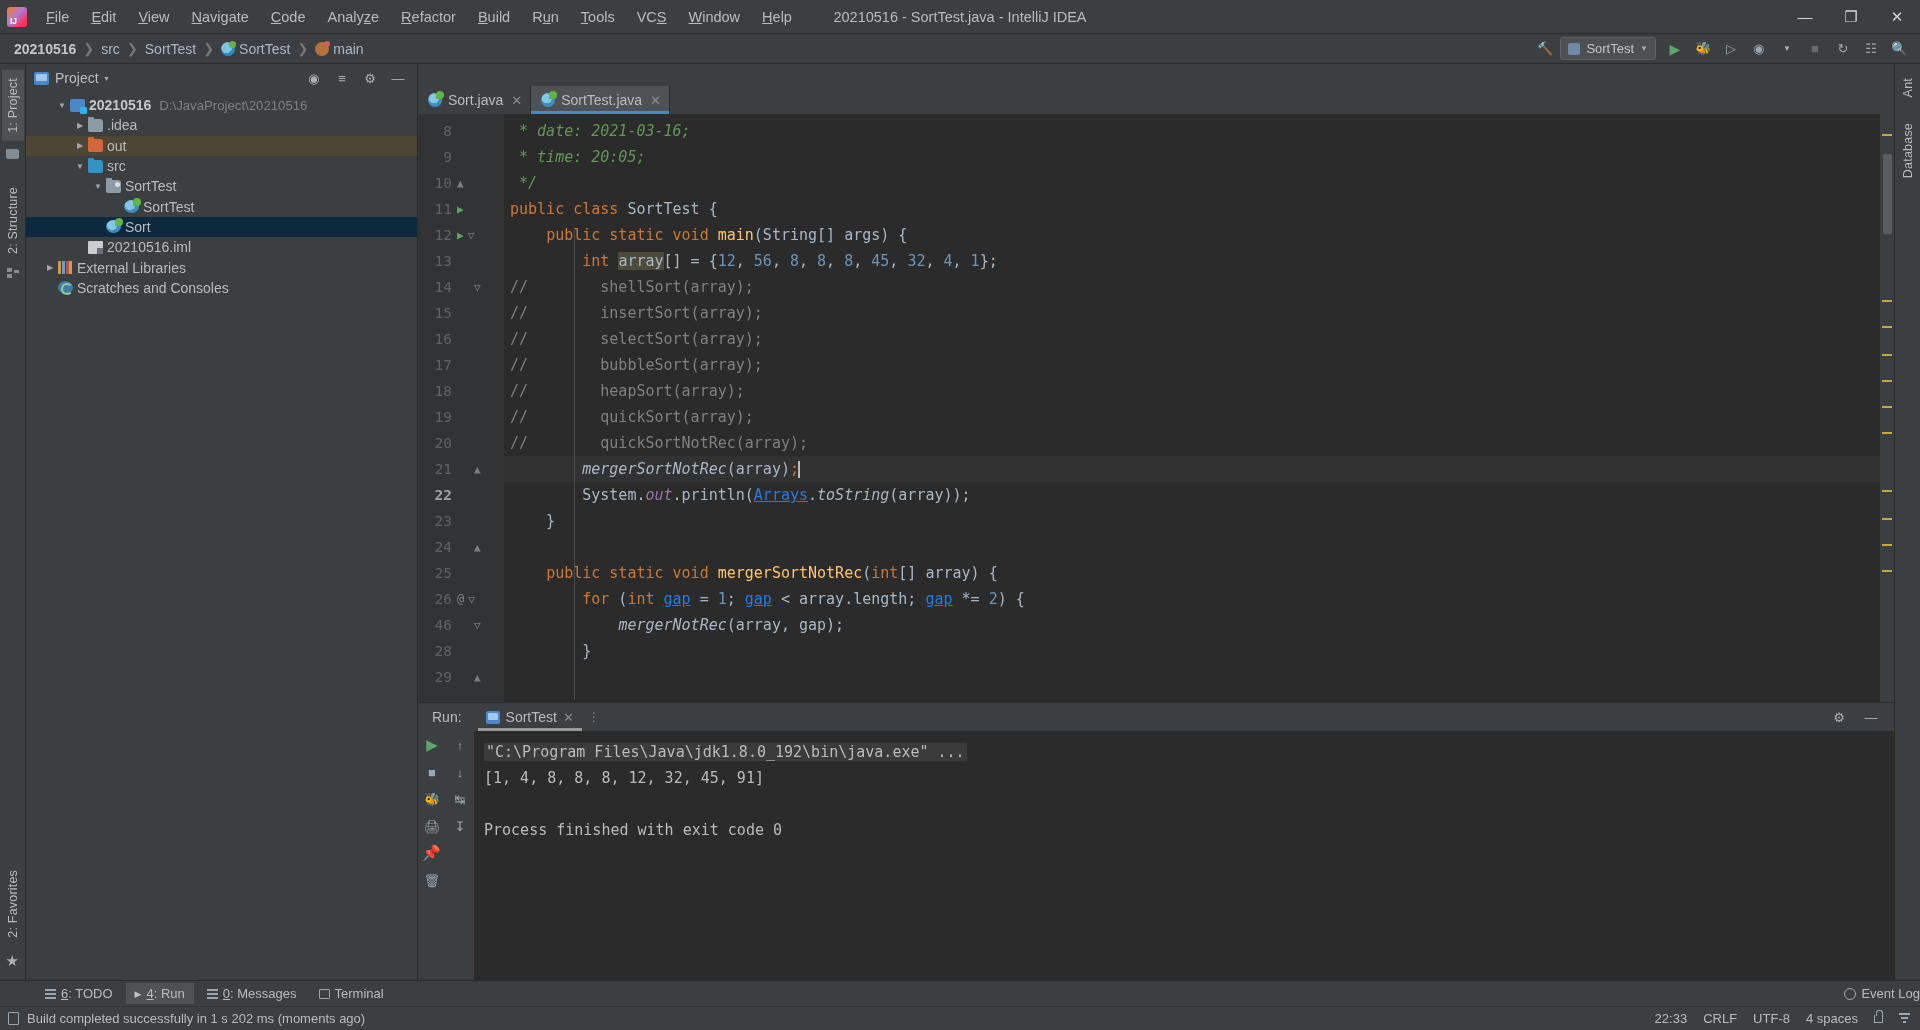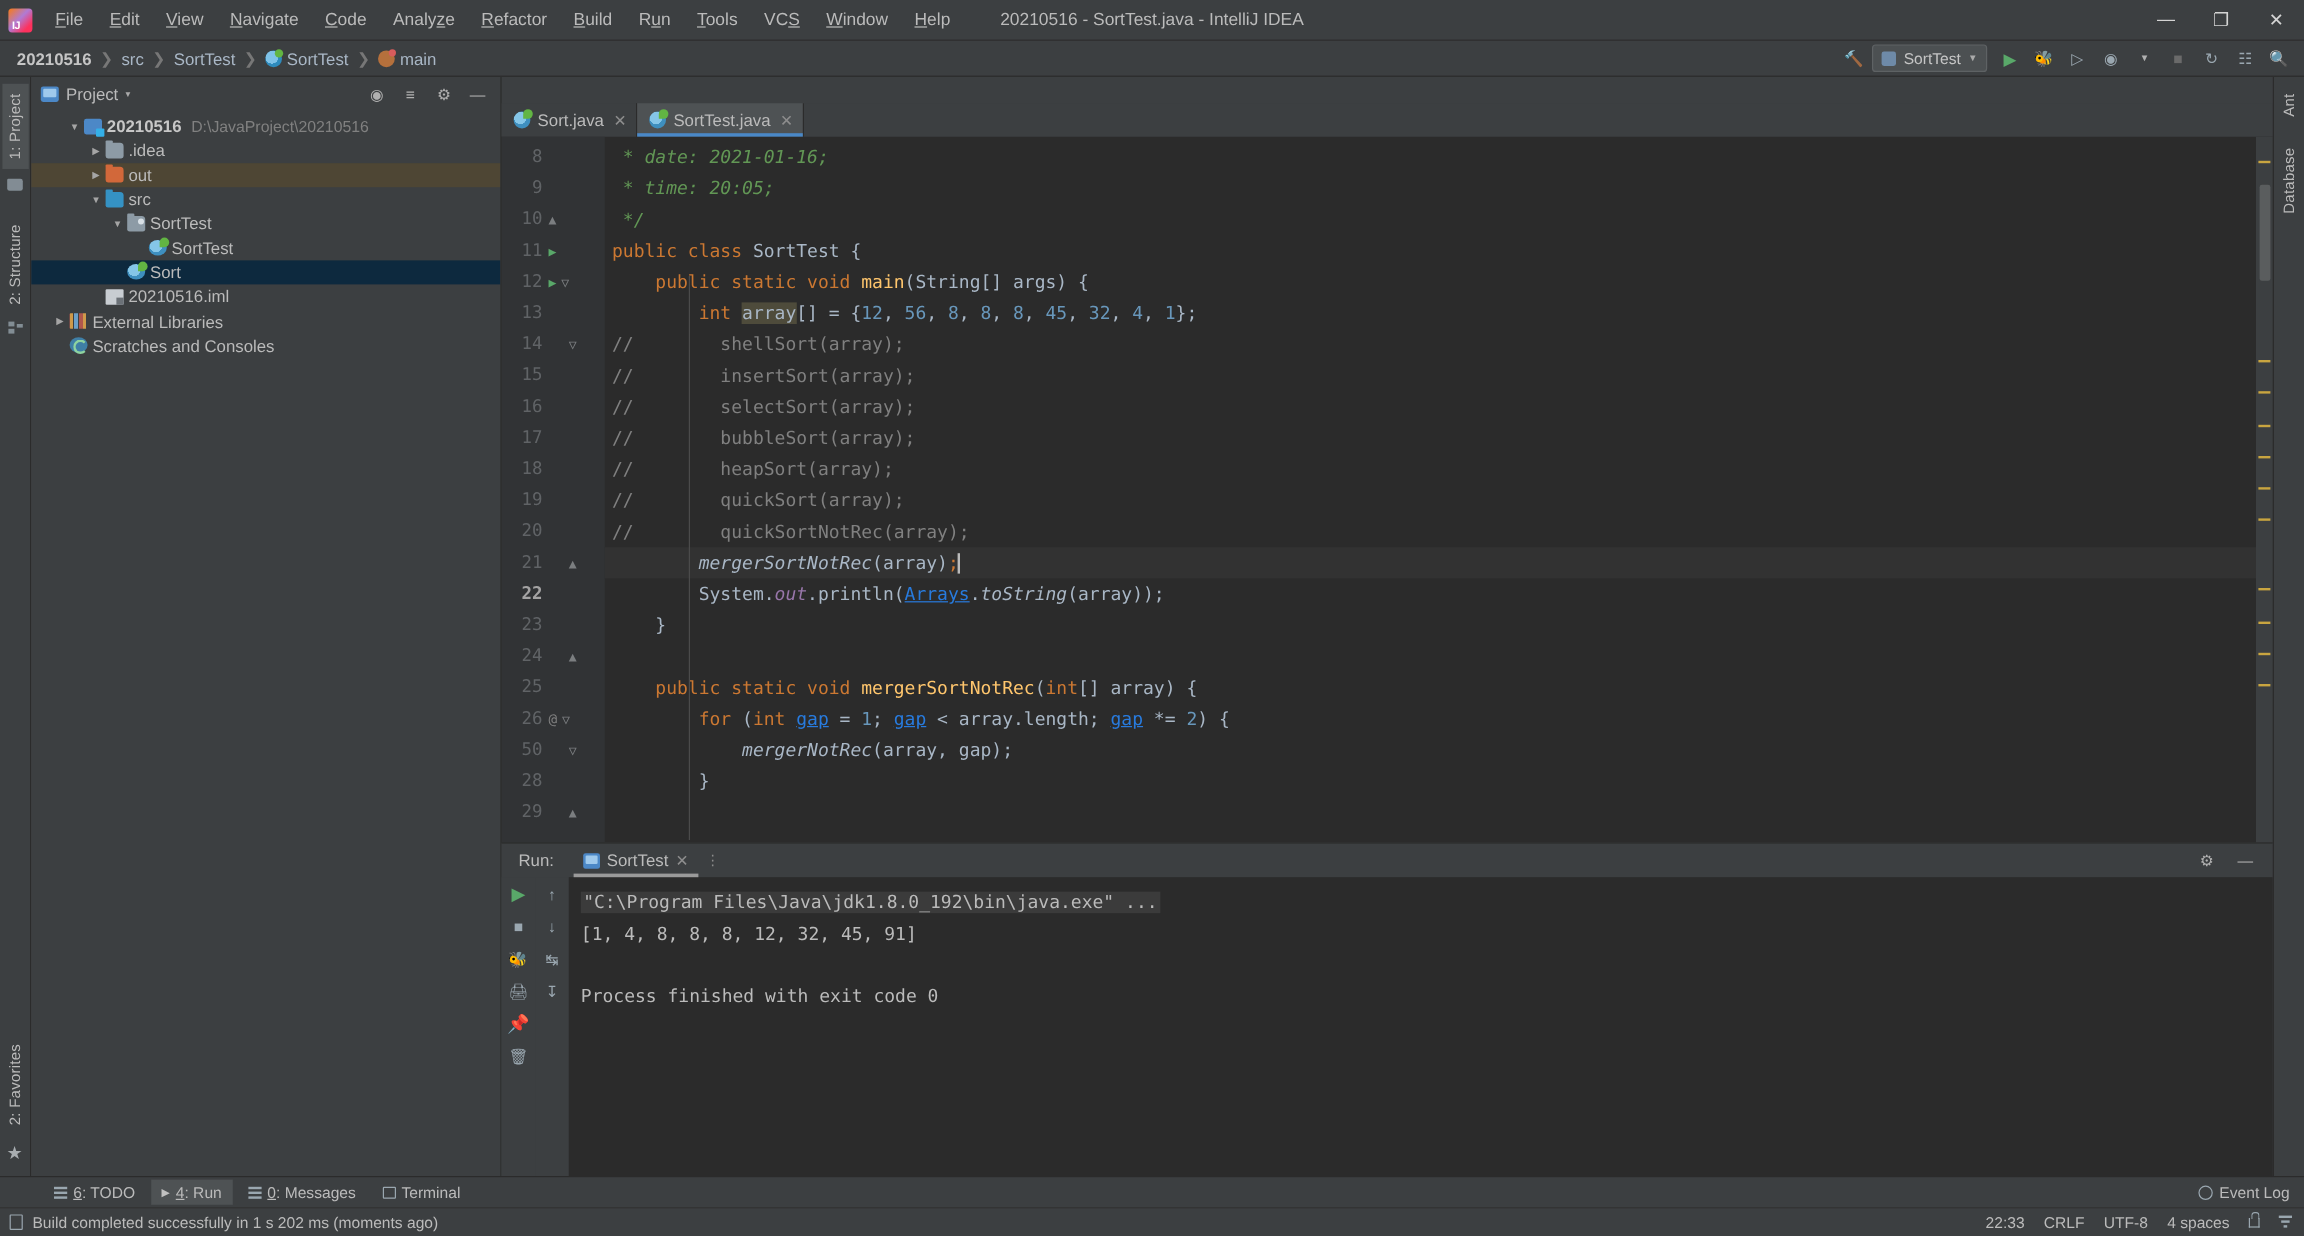--- a/index.html
+++ b/index.html
@@ -252,21 +252,21 @@
     display: flex; align-items: center; gap: 5px; padding: 3px 9px; margin-right: 4px;
   }
   .bt.active { background: #4e5254; }
   .bt u { text-decoration: underline; }
   .bt .gico { width: 11px; height: 10px;
     background: linear-gradient(#9aa7b0,#9aa7b0) 0 0/11px 2px no-repeat,
                 linear-gradient(#9aa7b0,#9aa7b0) 0 4px/11px 2px no-repeat,
                 linear-gradient(#9aa7b0,#9aa7b0) 0 8px/11px 2px no-repeat; }
   .bt .pl { color: #c0c0c0; font-size: 9px; }
   .bt .term { width: 11px; height: 10px; border: 1px solid #9aa7b0; border-radius: 1px; }
-  .bottom-right { margin-left: auto; display: flex; align-items: center; gap: 6px; padding-right: 12px; }
+  .bottom-right { margin-left: auto; display: flex; align-items: center; gap: 6px; }
   .evlog { display: flex; align-items: center; gap: 5px; font-size: 13px; color: #bbbbbb; }
   .ev-ico { width: 12px; height: 12px; border: 1.5px solid #9aa7b0; border-radius: 50%; }
 
   .statusbar {
     height: 24px; background: #3c3f41; display: flex; align-items: center; flex: none;
     padding-left: 8px; font-size: 13px; color: #bbbbbb; border-top: 1px solid #323232;
   }
   .sb-ico { width: 11px; height: 13px; border: 1.4px solid #9aa7b0; border-radius: 1px; margin-right: 8px; }
   .sb-right { margin-left: auto; display: flex; align-items: center; gap: 16px; padding-right: 10px; }
   .lock-ico { width: 9px; height: 8px; border: 1.4px solid #9aa7b0; border-top: none; position: relative; }
@@ -523,40 +523,40 @@
               <span class="gicons"></span>
             </div>
           <div class="gl">
               <span class="num">26</span>
               <span class="gicons">
                 <span class="gat">@</span>
                 <span class="gfold">▽</span>
               </span>
             </div>
           <div class="gl">
-              <span class="num">50</span>
+              <span class="num">46</span>
               <span class="gicons" style="padding-left:22px;">
                 <span class="gfold">▽</span>
               </span>
             </div>
           <div class="gl">
               <span class="num">28</span>
               <span class="gicons"></span>
             </div>
           <div class="gl">
               <span class="num">29</span>
               <span class="gicons" style="padding-left:22px;">
                 <span class="gfold">▲</span>
               </span>
             </div>
         </div>
 
         <div class="code">
           <div class="indent-guide" style="left:70px;top:116px;height:470px;"></div>
-          <div class="cl"><span class="cmt-i"> * date: 2021-01-16;</span></div>
+          <div class="cl"><span class="cmt-i"> * date: 2021-03-16;</span></div>
           <div class="cl"><span class="cmt-i"> * time: 20:05;</span></div>
           <div class="cl"><span class="cmt-i"> */</span></div>
           <div class="cl"><span class="kw">public</span><span class="txt"> </span><span class="kw">class</span><span class="txt"> SortTest {</span></div>
           <div class="cl"><span class="txt">    </span><span class="kw">public</span><span class="txt"> </span><span class="kw">static</span><span class="txt"> </span><span class="kw">void</span><span class="txt"> </span><span class="fn">main</span><span class="txt">(String[] args) {</span></div>
           <div class="cl"><span class="txt">        </span><span class="kw">int</span><span class="txt"> </span><span class="txt hl">array</span><span class="txt">[] = {</span><span class="num2">12</span><span class="txt">, </span><span class="num2">56</span><span class="txt">, </span><span class="num2">8</span><span class="txt">, </span><span class="num2">8</span><span class="txt">, </span><span class="num2">8</span><span class="txt">, </span><span class="num2">45</span><span class="txt">, </span><span class="num2">32</span><span class="txt">, </span><span class="num2">4</span><span class="txt">, </span><span class="num2">1</span><span class="txt">};</span></div>
           <div class="cl"><span class="cmt">//        shellSort(array);</span></div>
           <div class="cl"><span class="cmt">//        insertSort(array);</span></div>
           <div class="cl"><span class="cmt">//        selectSort(array);</span></div>
           <div class="cl"><span class="cmt">//        bubbleSort(array);</span></div>
           <div class="cl"><span class="cmt">//        heapSort(array);</span></div>

